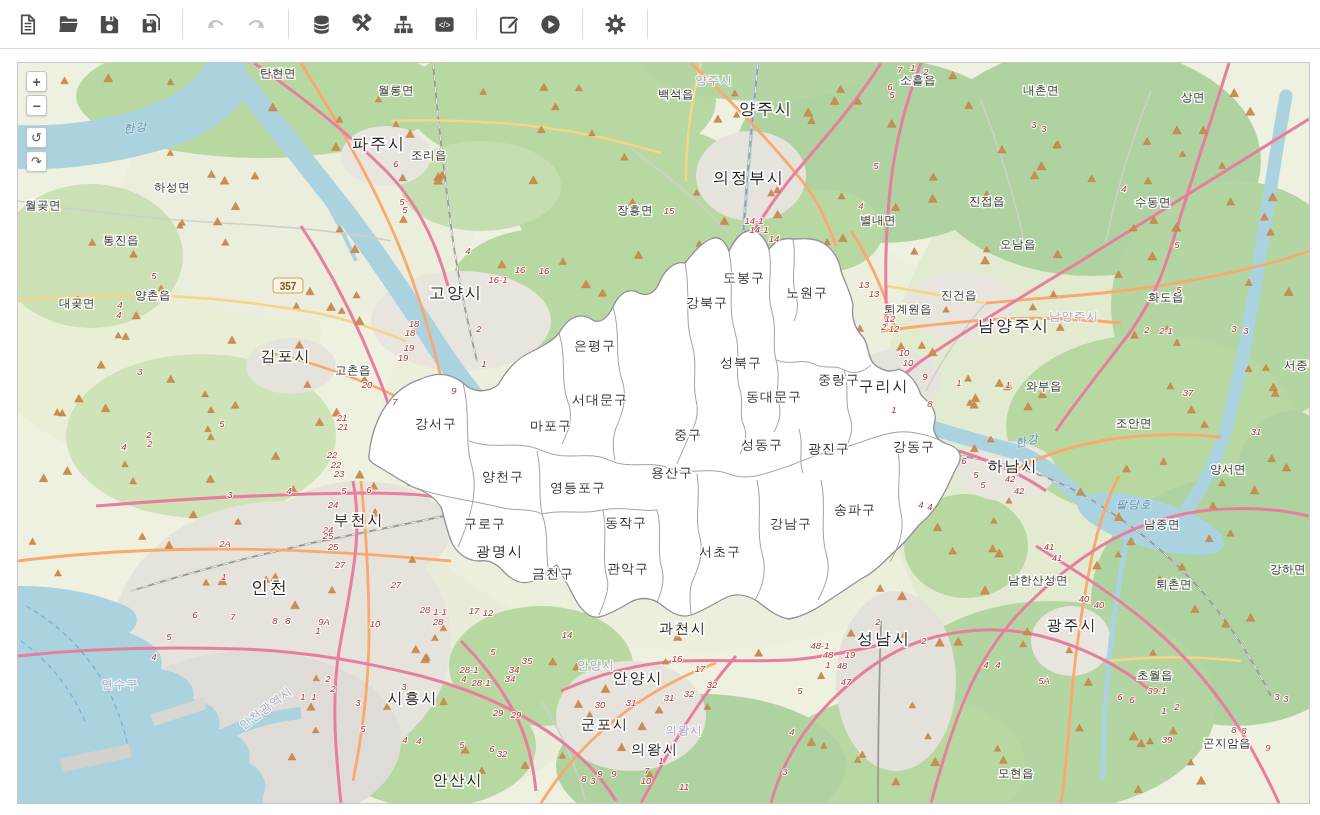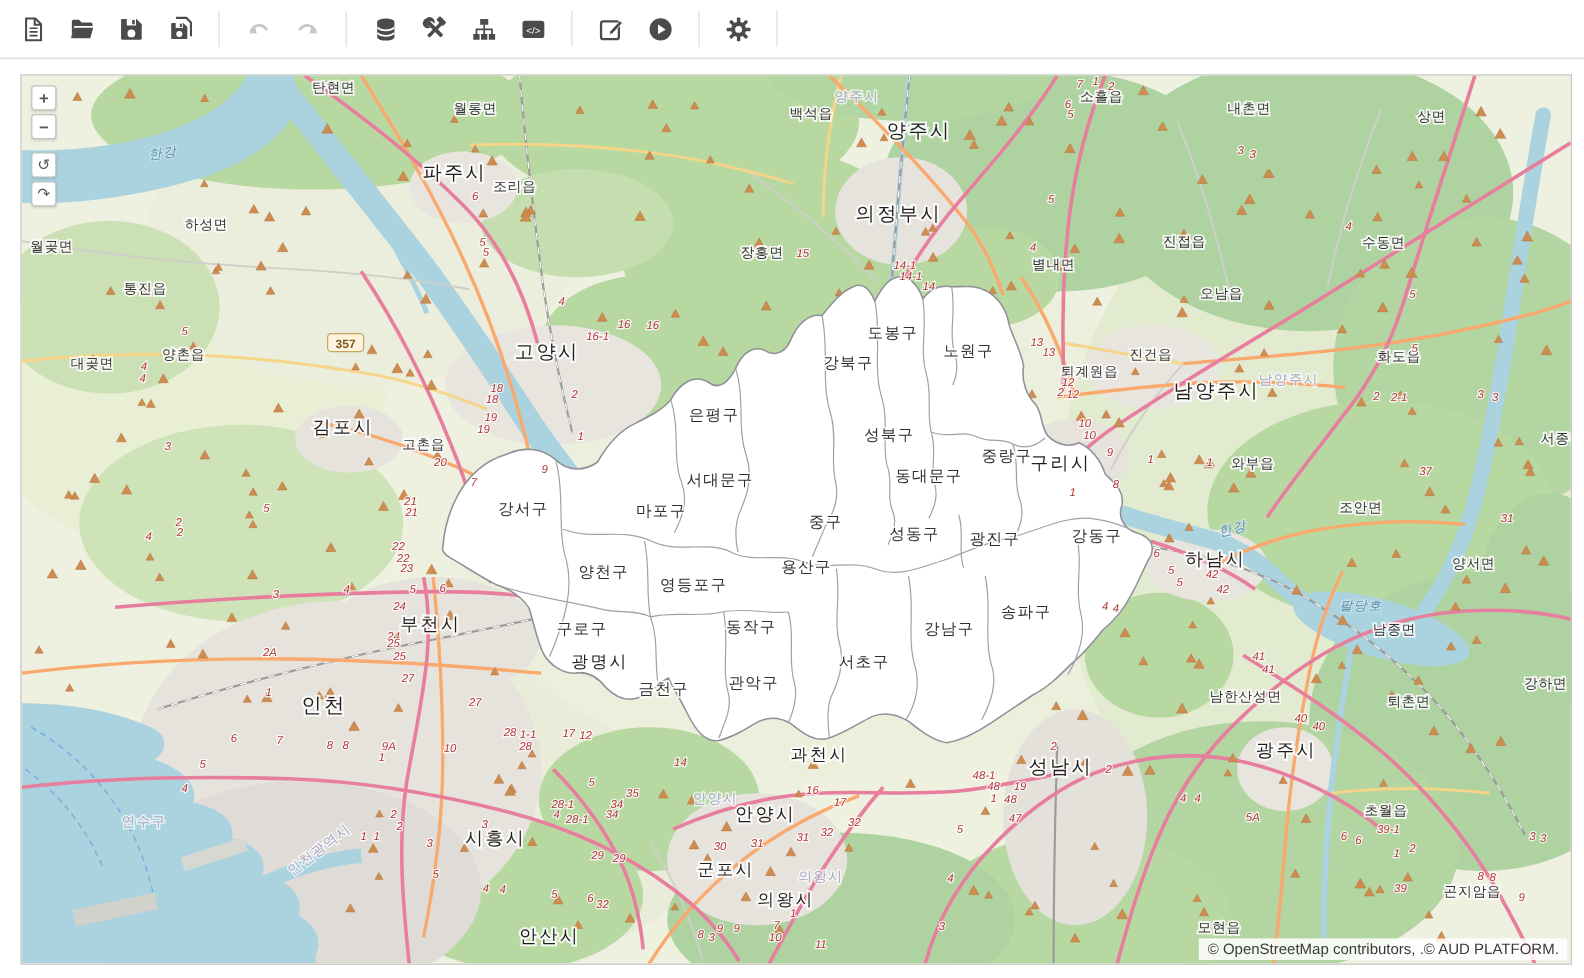--- a/index.html
+++ b/index.html
@@ -837,16 +837,15 @@
     </svg>
 
     <div class="ctlbox zoom">
       <button class="ctl">+</button>
       <button class="ctl">−</button>
     </div>
     <div class="ctlbox rot">
       <button class="ctl">↺</button>
       <button class="ctl">↷</button>
     </div>
-    <div class="attribution">© OpenStreetMap contributors, .© AUD PLATFORM.</div>
   </div>
 
 </div>
 
 </body></html>

